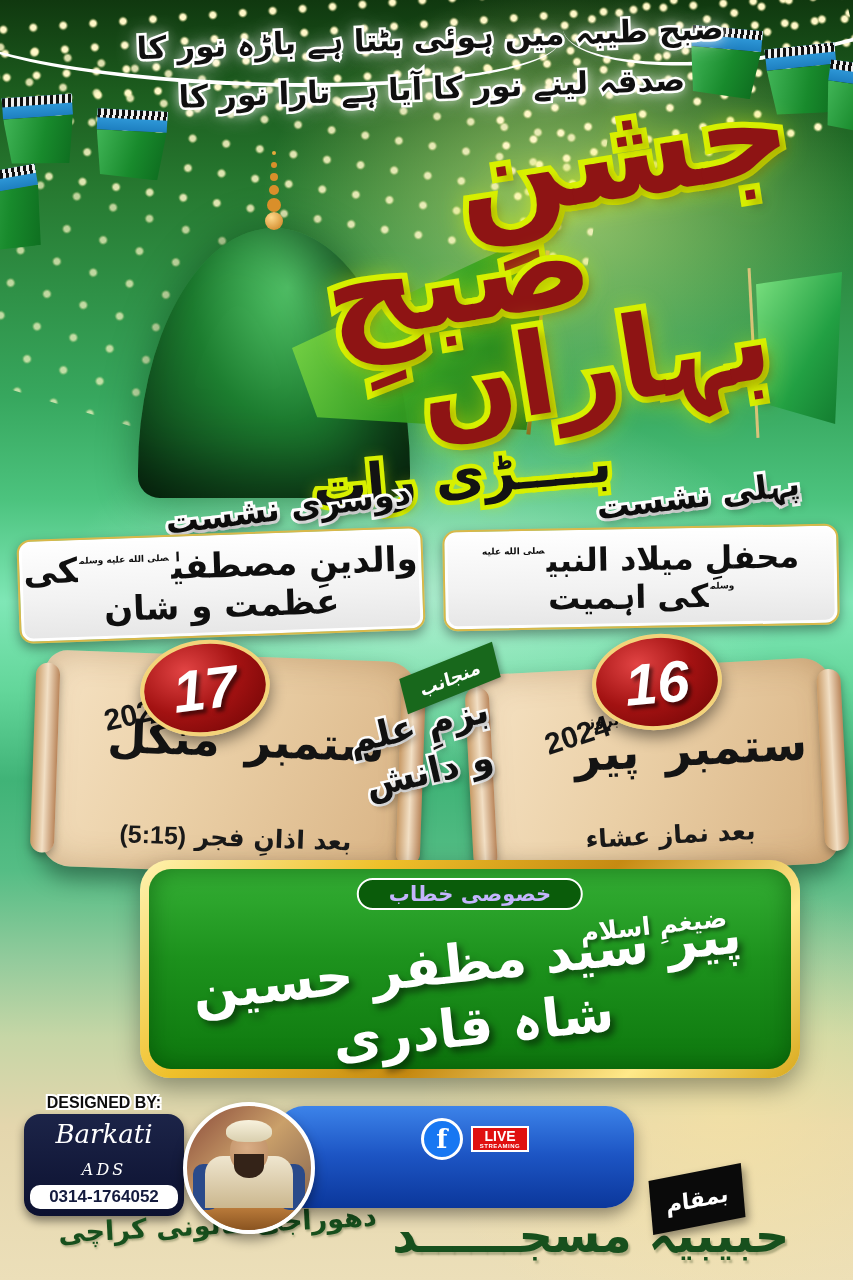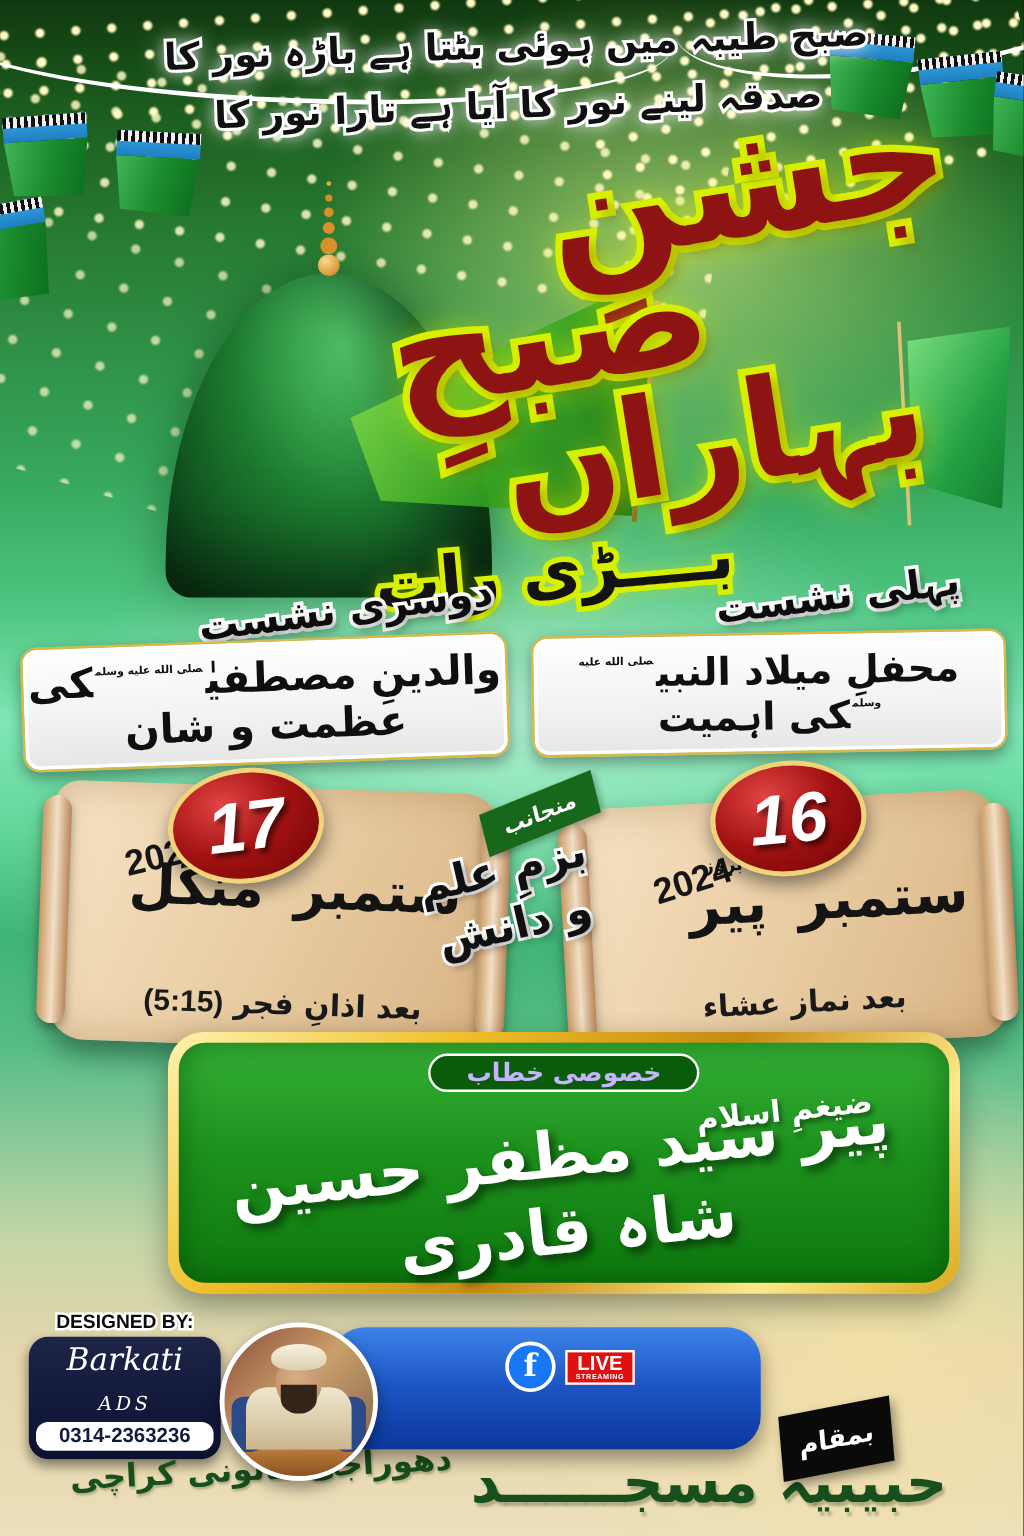--- a/index.html
+++ b/index.html
@@ -173,21 +173,21 @@
 
   .live-banner{left:276px;top:1106px;width:358px;height:102px;border-radius:28px;z-index:5;
     background:linear-gradient(180deg,#3c83e9 0%,#1d55c4 48%,#0b379b 100%);
     box-shadow:0 7px 16px rgba(0,0,0,.4);box-sizing:border-box;
     padding:12px 12px 10px 52px;font-family:"Liberation Sans",sans-serif;color:#fff;}
   .lb-row1{display:flex;align-items:center;justify-content:center;gap:8px;}
   .fb-circle{width:36px;height:36px;border-radius:50%;background:#1877f2;border:3px solid #fff;
     display:flex;align-items:center;justify-content:center;flex:0 0 auto;
     font-family:"DejaVu Serif",serif;font-weight:bold;font-size:26px;color:#fff;line-height:1;}
   .live-badge{background:#e01010;border:2px solid #fff;padding:1px 7px;text-align:center;flex:0 0 auto;}
-  .live-word{font-size:17px;font-weight:bold;line-height:1;}
+  .live-word{font-size:14px;font-weight:bold;line-height:1;}
   .streaming-word{font-size:6px;font-weight:bold;letter-spacing:.5px;line-height:1;}
   .lb-name1{font-size:27px;font-weight:bold;white-space:nowrap;text-shadow:1px 2px 2px rgba(0,0,0,.3);}
   .lb-name2{font-size:29px;font-weight:bold;text-align:center;margin-top:2px;white-space:nowrap;
     text-shadow:1px 2px 2px rgba(0,0,0,.3);}
 
   .venue-badge{left:650px;top:1172px;width:94px;height:54px;background:#0a0a0a;
     transform:rotate(-11deg) skewX(-6deg);display:flex;align-items:center;justify-content:center;
     color:#fff;font-size:22px;font-weight:bold;direction:rtl;z-index:3;
     box-shadow:3px 5px 9px rgba(0,0,0,.4);}
   .venue-line{left:0;right:6px;top:1192px;height:86px;display:flex;direction:rtl;
@@ -313,21 +313,21 @@
       <div class="speaker-prefix urdu">ضیغمِ اسلام</div>
       <div class="speaker-name urdu">پیر سید مظفر حسین شاہ قادری</div>
     </div>
   </div>
 
   <div class="abs designer">
     <div class="designer-label">DESIGNED BY:</div>
     <div class="designer-box">
       <div class="designer-name">Barkati</div>
       <div class="designer-sub">ADS</div>
-      <div class="designer-phone">0314-2363236</div>
+      <div class="designer-phone">0314-1764052</div>
     </div>
   </div>
 
   <div class="abs photo">
     <div class="ph-desk"></div>
     <div class="ph-arm"></div>
     <div class="ph-arm2"></div>
     <div class="ph-body"></div>
     <div class="ph-head"></div>
     <div class="ph-beard"></div>

